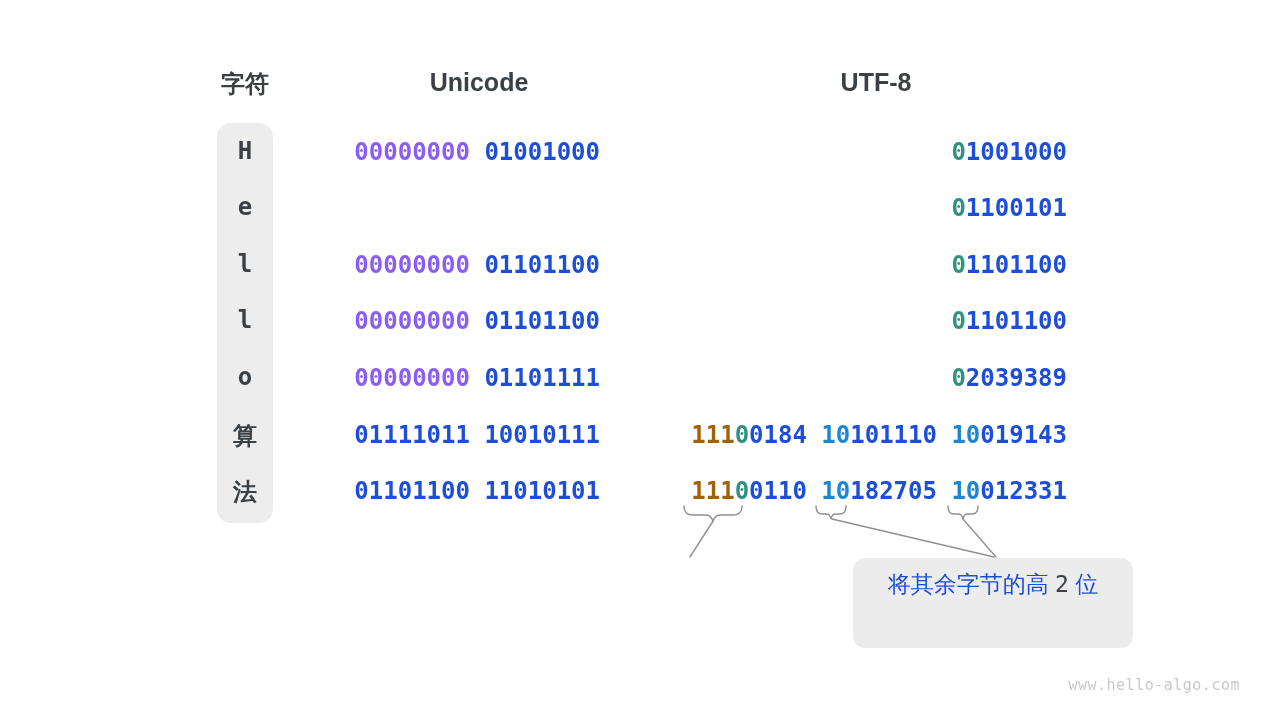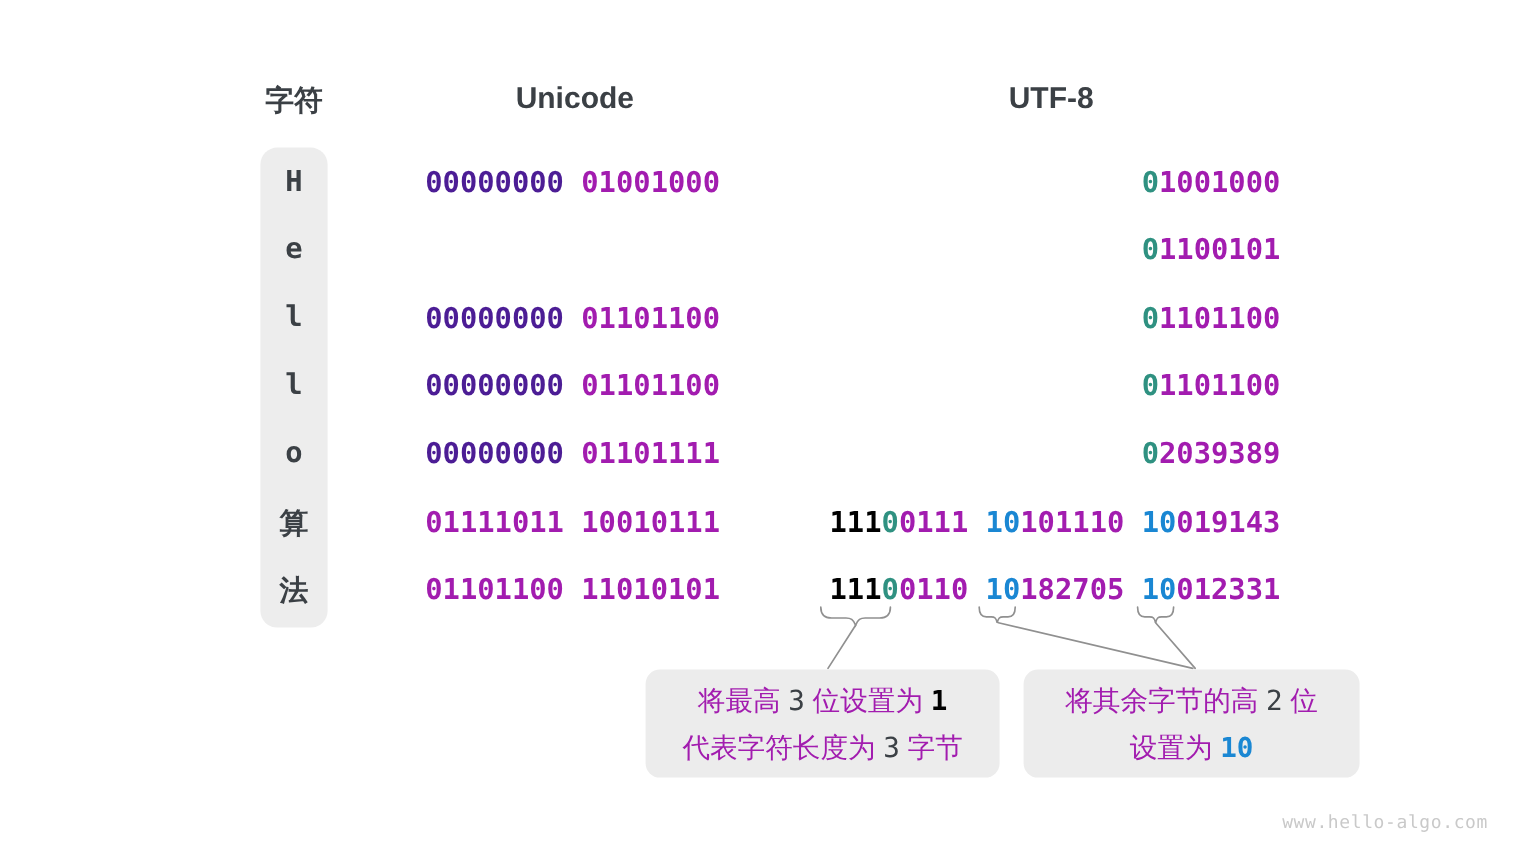--- a/index.html
+++ b/index.html
@@ -19,24 +19,24 @@
     font-weight:bold;font-size:24px;
     font-family:"DejaVu Sans Mono","Liberation Mono",monospace;
   }
   .char-cell.cjk{font-family:"Liberation Sans","DejaVu Sans",sans-serif;}
   .bin{
     position:absolute;top:1px;white-space:pre;font-weight:bold;font-size:24px;
     font-family:"DejaVu Sans Mono","Liberation Mono",monospace;text-align:right;
   }
   .bin.unicode-cell{right:680px;}
   .bin.utf8-cell{right:213px;}
-  .seg-dark{color:#a21caf;}
-  .seg-grey{color:#4c1d95;}
+  .seg-dark{color:#1d4ed8;}
+  .seg-grey{color:#8b5cf6;}
   .seg-teal{color:#2f9181;}
-  .seg-green{color:#000000;}
+  .seg-green{color:#a16207;}
   .seg-blue{color:#1a87d3;}
   .seg-num{color:#3b4045;font-family:"DejaVu Sans Mono","Liberation Mono",monospace;}
   .connector-svg{position:absolute;left:0;top:0;pointer-events:none;}
   .callout{
     position:absolute;top:558px;height:90px;background:#ececec;border-radius:12px;
     text-align:center;font-size:23px;color:#3b4045;
   }
   .callout .line{line-height:38px;white-space:pre;}
   .callout .line:first-child{margin-top:7px;}
   .callout .seg-green,.callout .seg-blue,.callout .seg-num{
@@ -82,21 +82,21 @@
         <div class="bin utf8-cell"><span class="seg-teal">0</span><span class="seg-dark">1101100</span></div>
       </div>
       <div class="row" style="top: 363px;">
         <div class="char-cell">o</div>
         <div class="bin unicode-cell"><span class="seg-grey">00000000</span><span class="seg-dark"> 01101111</span></div>
         <div class="bin utf8-cell"><span class="seg-teal">0</span><span class="seg-dark">2039389</span></div>
       </div>
       <div class="row" style="top: 420px;">
         <div class="char-cell cjk">算</div>
         <div class="bin unicode-cell"><span class="seg-dark">01111011 10010111</span></div>
-        <div class="bin utf8-cell"><span class="seg-green">111</span><span class="seg-teal">0</span><span class="seg-dark">0111 </span><span class="seg-blue">10</span><span class="seg-dark">101110 </span><span class="seg-blue">10</span><span class="seg-dark">019143</span></div>
+        <div class="bin utf8-cell"><span class="seg-green">111</span><span class="seg-teal">0</span><span class="seg-dark">0184 </span><span class="seg-blue">10</span><span class="seg-dark">101110 </span><span class="seg-blue">10</span><span class="seg-dark">019143</span></div>
       </div>
       <div class="row" style="top: 476px;">
         <div class="char-cell cjk">法</div>
         <div class="bin unicode-cell"><span class="seg-dark">01101100 11010101</span></div>
         <div class="bin utf8-cell"><span class="seg-green">111</span><span class="seg-teal">0</span><span class="seg-dark">0110 </span><span class="seg-blue">10</span><span class="seg-dark">182705 </span><span class="seg-blue">10</span><span class="seg-dark">012331</span></div>
       </div>
     </div>
 
   <svg class="connector-svg" width="1280" height="720" viewBox="0 0 1280 720">
     <g fill="none" stroke="#909090" stroke-width="1.4" stroke-linecap="round">
@@ -105,25 +105,20 @@
       <path d="M816,506 C816,511 818,514 822,514 L826,514 C829,514 830,515 831,519
                C832,515 833,514 836,514 L840,514 C844,514 846,511 846,506"></path>
       <path d="M948,506 C948,511 950,514 954,514 L958,514 C961,514 962,515 963,519
                C964,515 965,514 968,514 L972,514 C976,514 978,511 978,506"></path>
       <line x1="713" y1="521" x2="690" y2="557"></line>
       <line x1="832" y1="519" x2="994" y2="557"></line>
       <line x1="963" y1="519" x2="996" y2="557"></line>
     </g>
   </svg>
 
-  <div class="callout callout-left">
-    <div class="line" id="callout-left-line1"><span class="seg-dark">将最高 </span><span class="seg-num">3</span><span class="seg-dark"> 位设置为 </span><span class="seg-green">1</span></div>
-    <div class="line" id="callout-left-line2"><span class="seg-dark">代表字符长度为 </span><span class="seg-num">3</span><span class="seg-dark"> 字节</span></div>
-  </div>
 
   <div class="callout callout-right">
     <div class="line" id="callout-right-line1"><span class="seg-dark">将其余字节的高 </span><span class="seg-num">2</span><span class="seg-dark"> 位</span></div>
-    <div class="line" id="callout-right-line2"><span class="seg-dark">设置为 </span><span class="seg-blue">10</span></div>
   </div>
 
   <div class="watermark">www.hello-algo.com</div>
 
 </div>
 
 </body></html>

